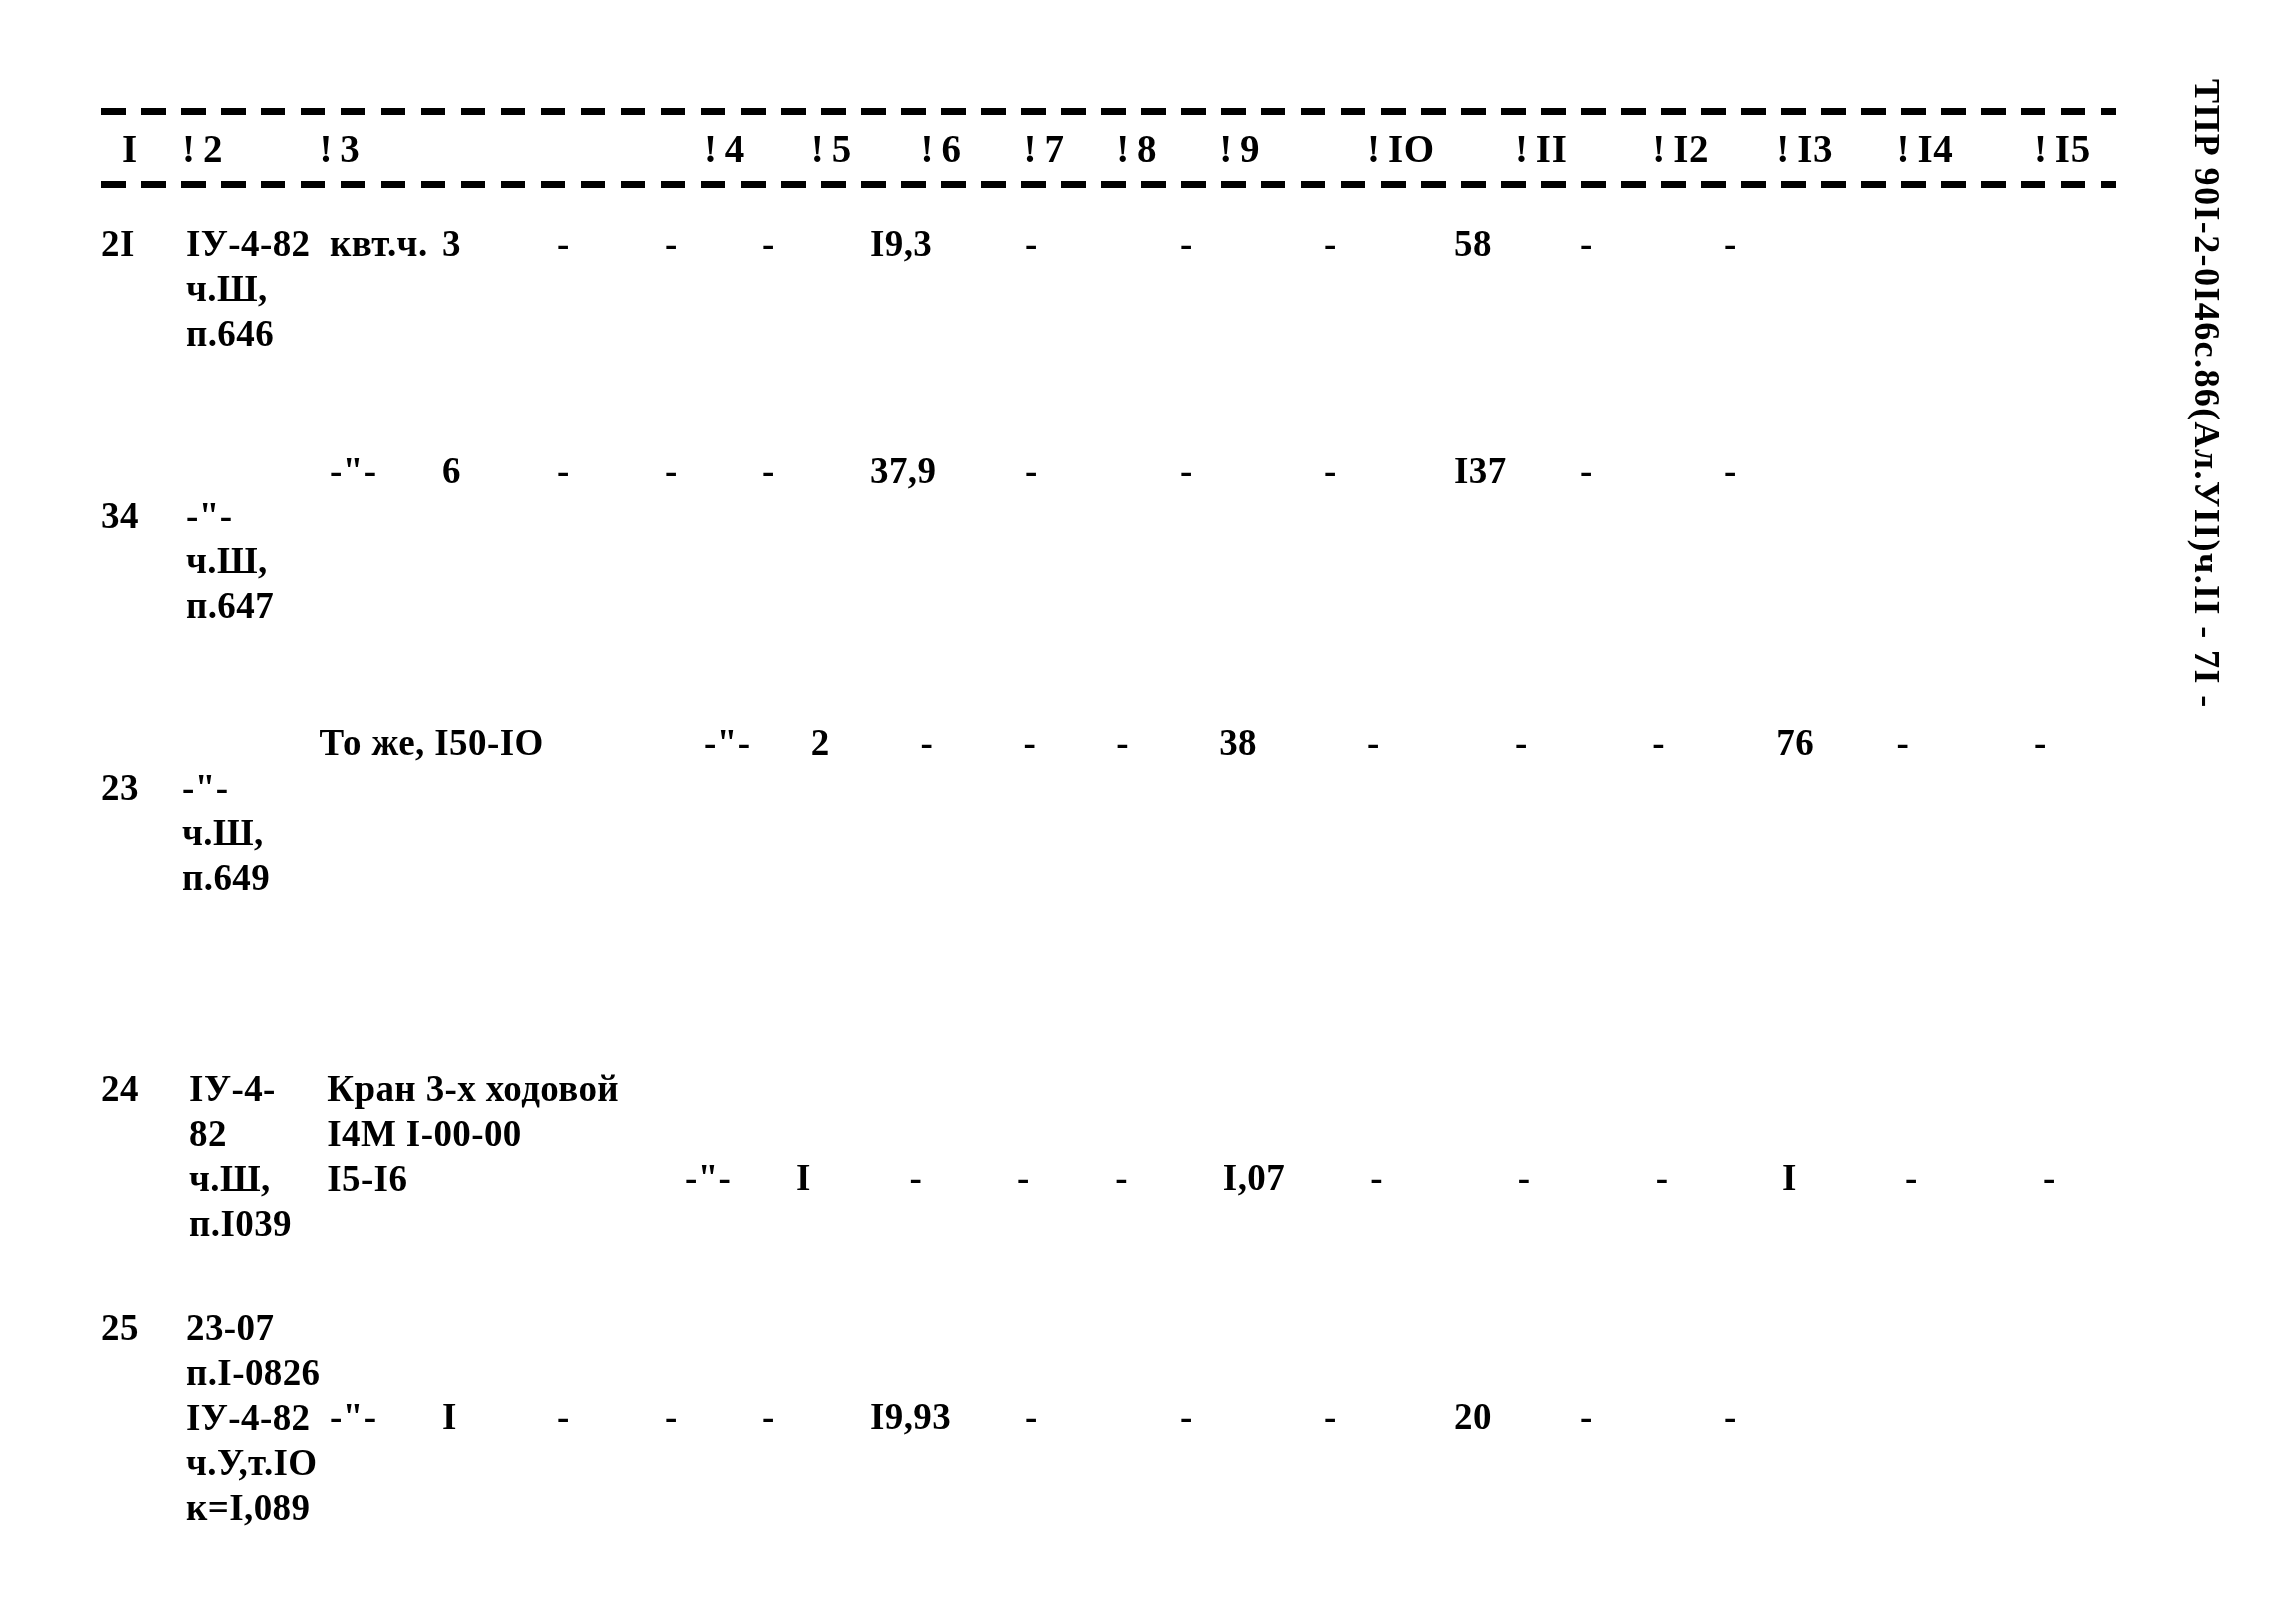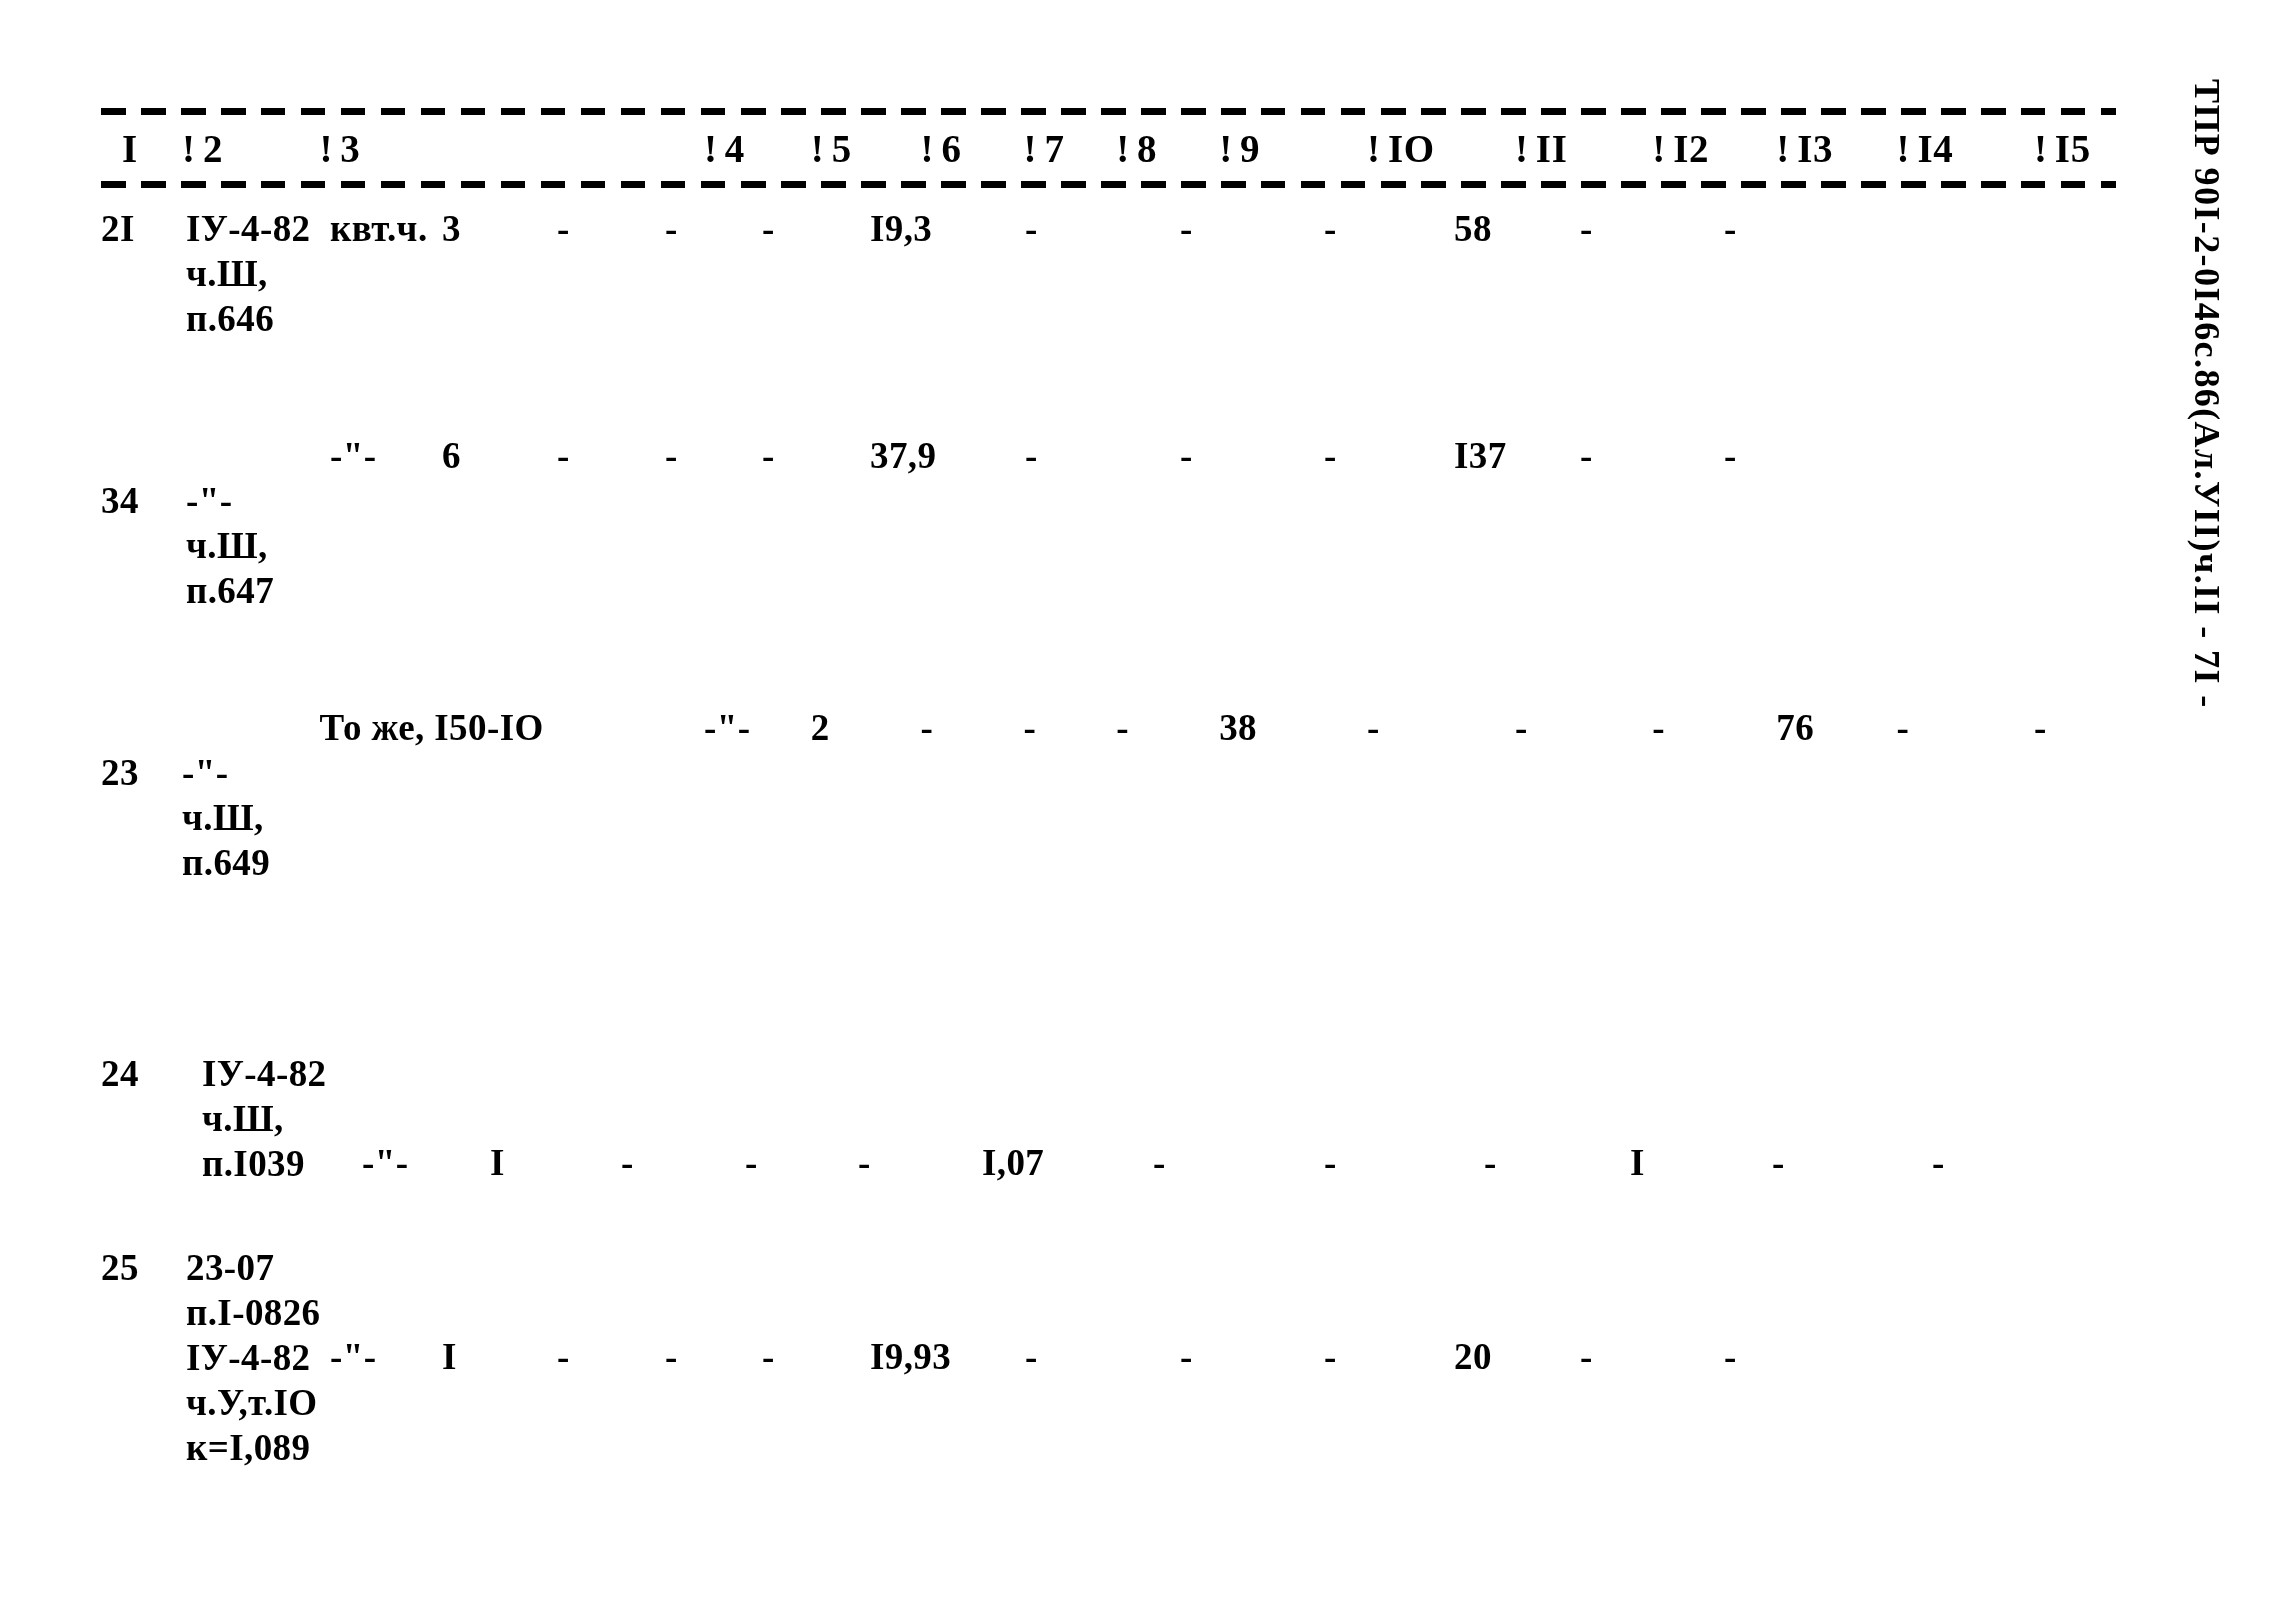--- a/index.html
+++ b/index.html
@@ -89,21 +89,21 @@
   .c8  { width: 108px; }
   .c9  { width: 155px; }
   .c10 { width: 155px; }
   .c11 { width: 144px; }
   .c12 { width: 130px; }
   .c13 { width: 126px; }
   .c14 { width: 144px; }
   .c15 { width: 86px; }
 
   
-  #rows { margin-top: 18px; }
+  #rows { margin-top: 33px; }
 
   .row {
     display: flex;
     align-items: flex-start;
     font-size: 37px;
     line-height: 45px;
     letter-spacing: 0.4px;
   }
   .cell { white-space: pre-line; }
   .cell.num  { font-weight: 700; }
@@ -248,20 +248,23 @@
         <div class="cell val c13">76</div>
         <div class="cell val c14">-</div>
         <div class="cell val c15">-</div>
       </div>
 
       <div class="row" style="margin-bottom:59px;gap:16px;">
         <div class="cell num c1">24</div>
         <div class="cell code c2">ІУ-4-82
 ч.Ш,
 п.I039</div>
+        <div class="cell name c3">Кран 3-х ходовой
+I4М I-00-00
+I5-I6</div>
         <div class="cell unit c4 vshift-2">-"-</div>
         <div class="cell val c5 vshift-2">I</div>
         <div class="cell val c6 vshift-2">-</div>
         <div class="cell val c7 vshift-2">-</div>
         <div class="cell val c8 vshift-2">-</div>
         <div class="cell val c9 vshift-2">I,07</div>
         <div class="cell val c10 vshift-2">-</div>
         <div class="cell val c11 vshift-2">-</div>
         <div class="cell val c12 vshift-2">-</div>
         <div class="cell val c13 vshift-2">I</div>

